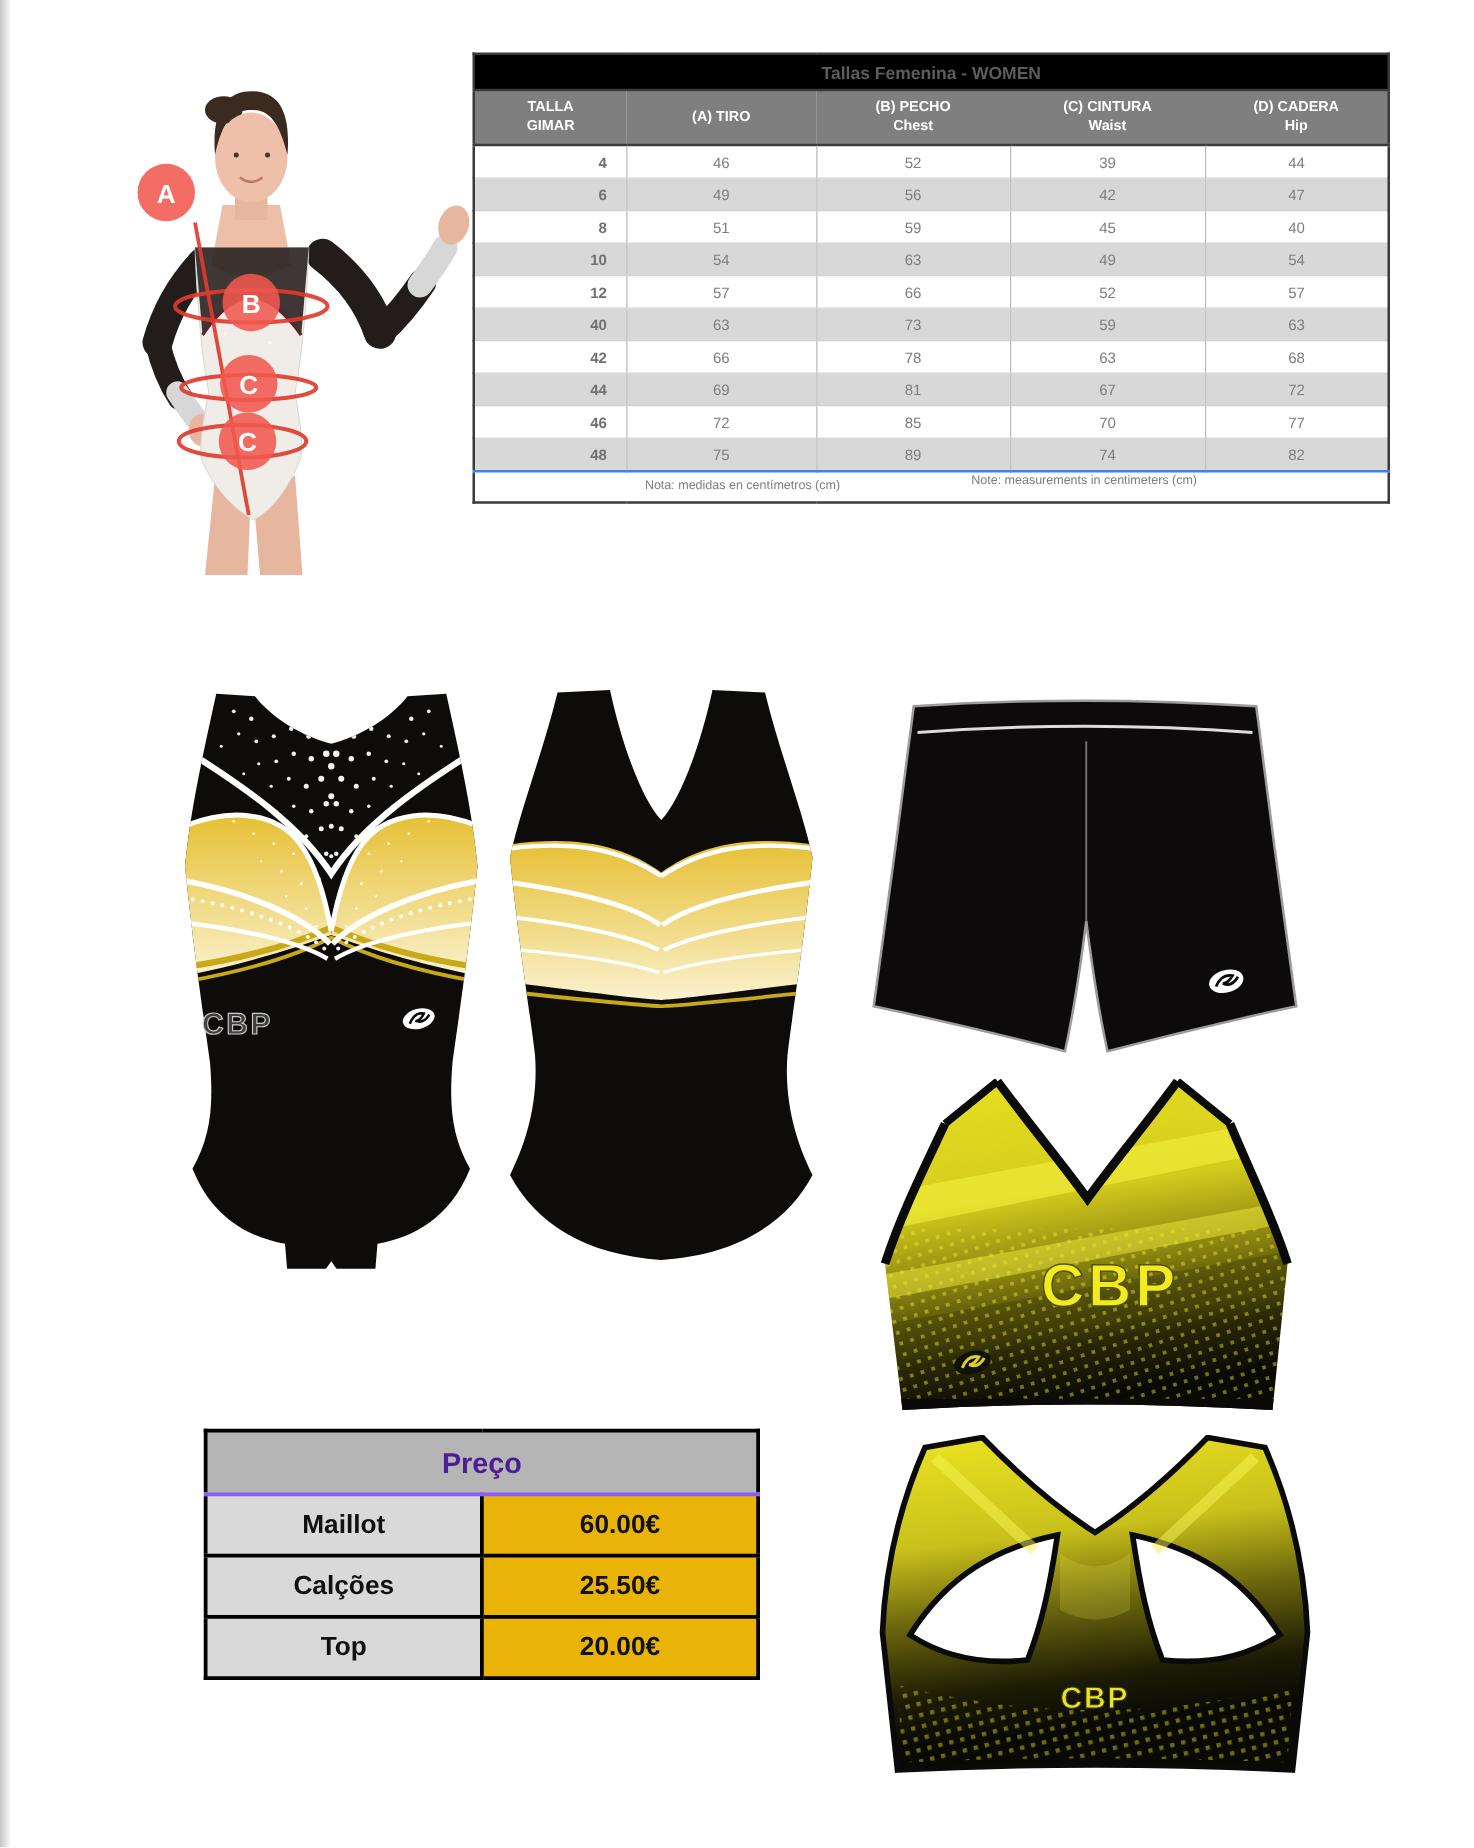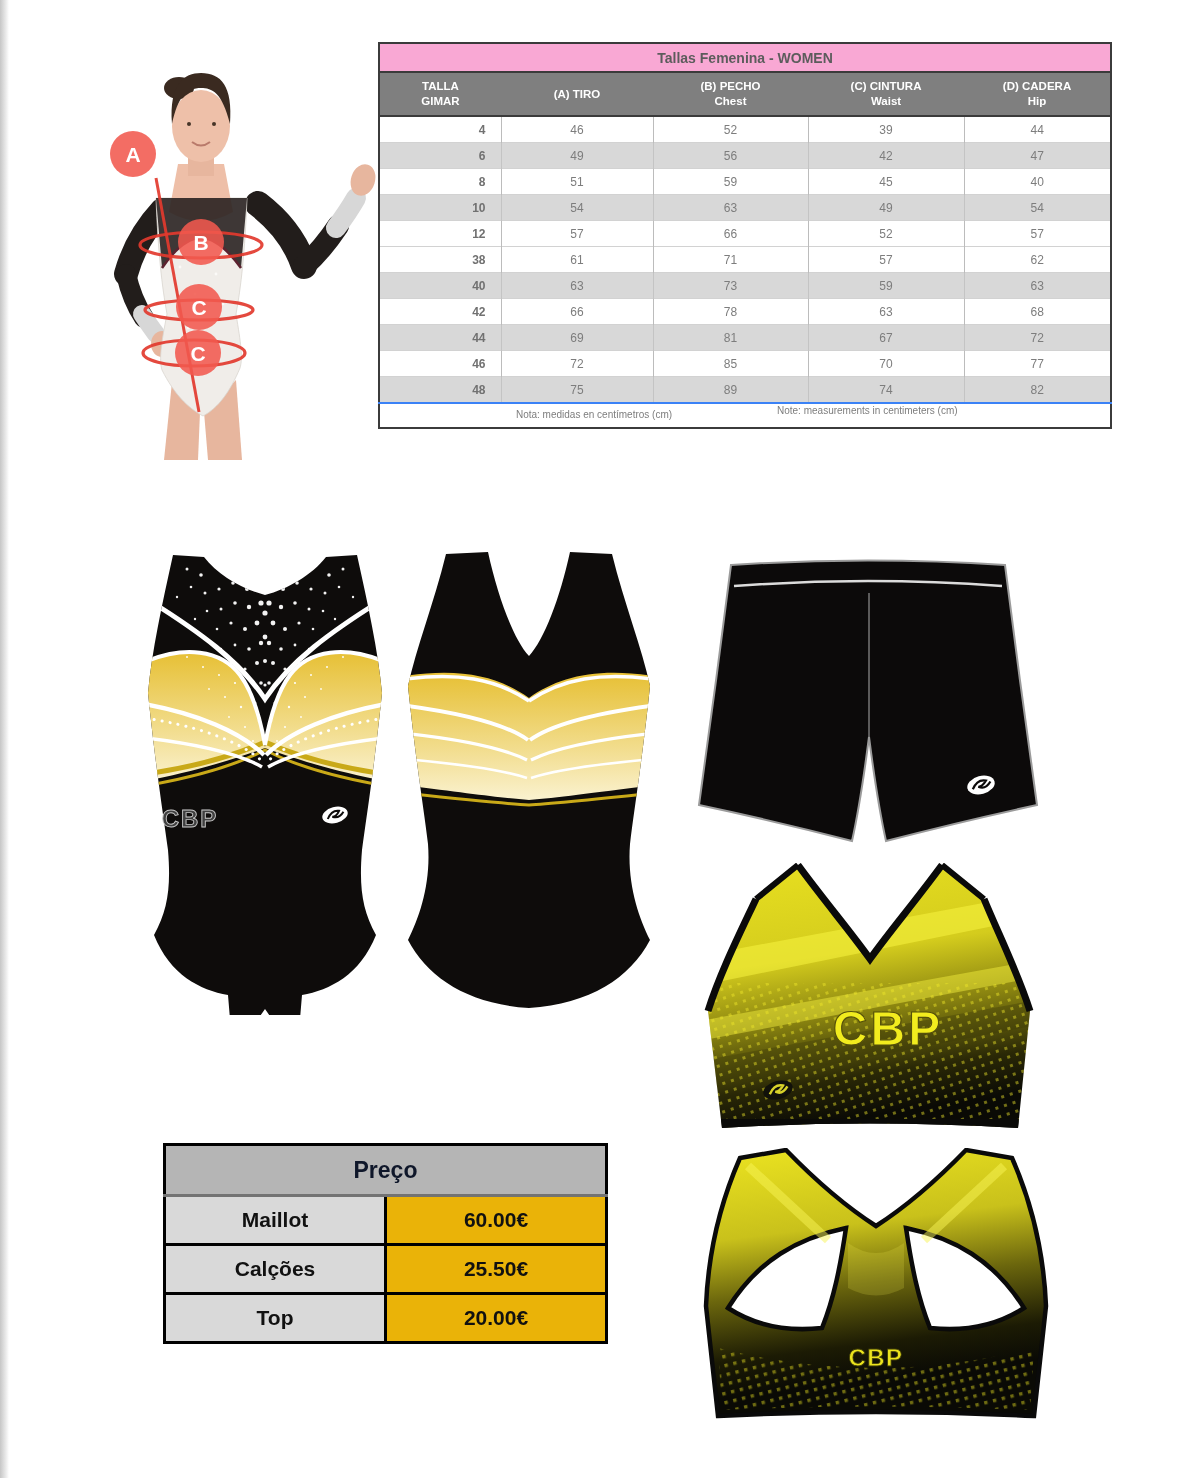--- a/index.html
+++ b/index.html
@@ -17,21 +17,21 @@
   .garment{position:absolute;}
 
   
   table.size-table{
     position:absolute;left:378px;top:42px;width:732px;
     border-collapse:collapse;table-layout:fixed;
     border:2px solid #3b3b3b;background:#fff;
   }
   .size-table th,.size-table td{padding:0;}
   .size-table .title-cell{
-    height:27px;background:#f9a8d4;color:#5c5c5c;font-weight:bold;
+    height:27px;background:#000000;color:#5c5c5c;font-weight:bold;
     font-size:14px;text-align:center;border-bottom:2px solid #3b3b3b;
   }
   .size-table tr.head th{
     height:42px;background:#7f7f7f;color:#ffffff;font-size:11.5px;
     font-weight:bold;text-align:center;vertical-align:middle;line-height:1.3;
     border-bottom:2px solid #3b3b3b;
   }
   .size-table tr.head th span{display:block;}
   .size-table tbody td{
     height:25px;font-size:12px;color:#7d7d7d;text-align:center;
@@ -46,22 +46,22 @@
   }
   .size-table tfoot .note-es{position:absolute;left:64px;width:300px;top:5px;text-align:center;}
   .size-table tfoot .note-en{position:absolute;left:397px;top:1px;}
 
   
   table.price-table{
     position:absolute;left:163px;top:1143px;width:445px;
     border-collapse:collapse;table-layout:fixed;border:3px solid #000;
   }
   .price-table th.pt-title{
-    height:48px;background:#b5b5b5;font-size:23px;font-weight:bold;color:#0f172a;
-    text-align:center;border-bottom:3px solid #737373;padding:0;
+    height:48px;background:#b5b5b5;font-size:23px;font-weight:bold;color:#4c1d95;
+    text-align:center;border-bottom:3px solid #8b5cf6;padding:0;
   }
   .price-table td{height:46px;font-size:21px;color:#111;text-align:center;border-top:3px solid #000;padding:0;}
   .price-table td.lbl{width:220px;background:#d9d9d9;font-weight:bold;border-right:3px solid #000;margin-left:35px;}
   .price-table td.val{background:#eab308;font-weight:bold;}
 </style>
 </head>
 <body>
 
 <div class="canvas">
   <div class="left-gutter"></div>
@@ -190,27 +190,20 @@
           <td>63</td>
           <td>49</td>
           <td>54</td>
         </tr>
         <tr>
           <td>12</td>
           <td>57</td>
           <td>66</td>
           <td>52</td>
           <td>57</td>
-        </tr>
-        <tr>
-          <td>38</td>
-          <td>61</td>
-          <td>71</td>
-          <td>57</td>
-          <td>62</td>
         </tr>
         <tr class="alt">
           <td>40</td>
           <td>63</td>
           <td>73</td>
           <td>59</td>
           <td>63</td>
         </tr>
         <tr>
           <td>42</td>

